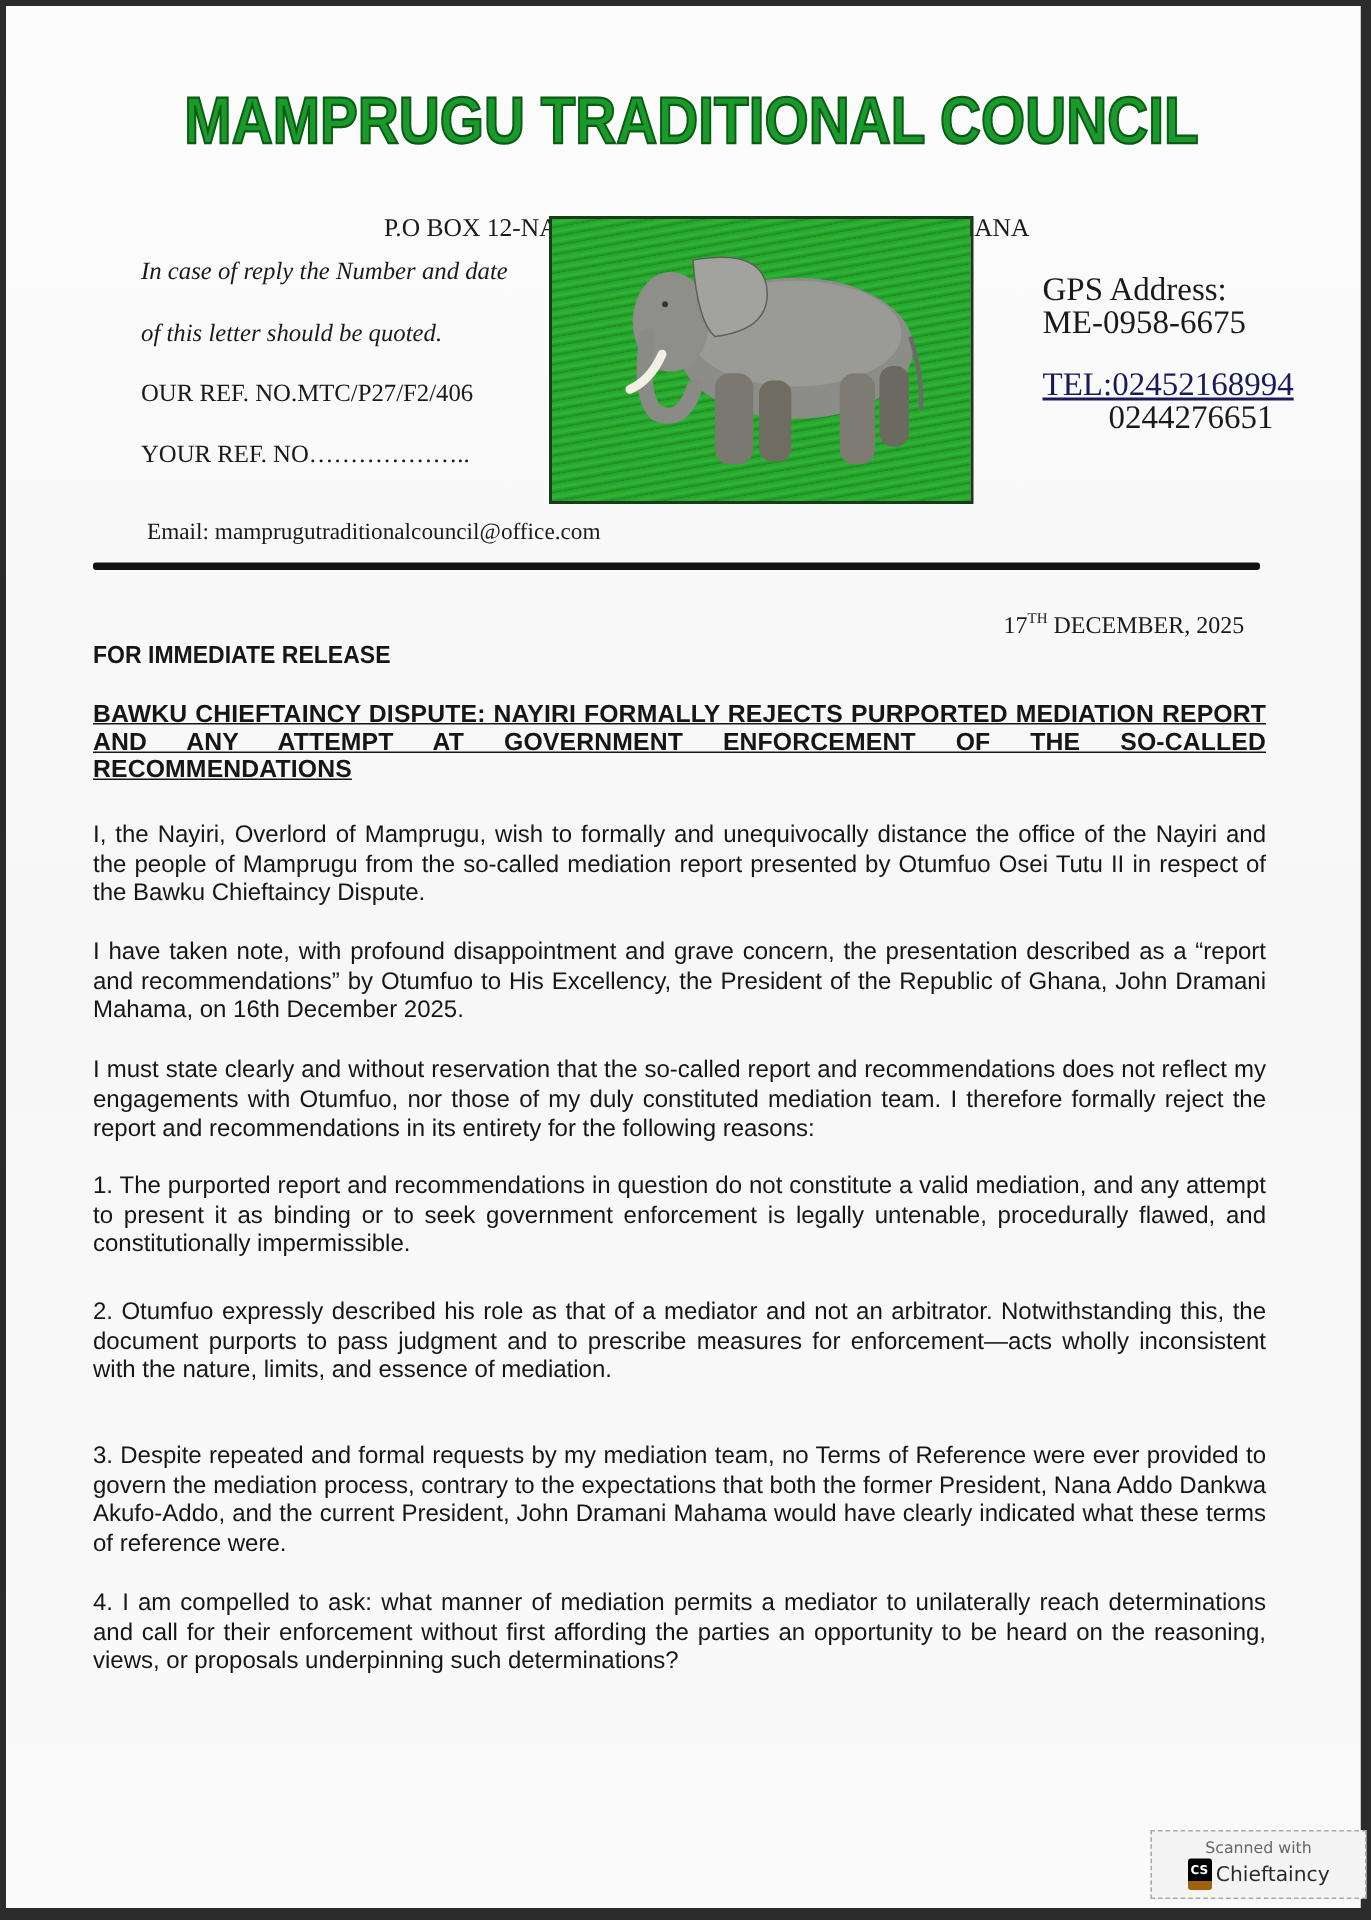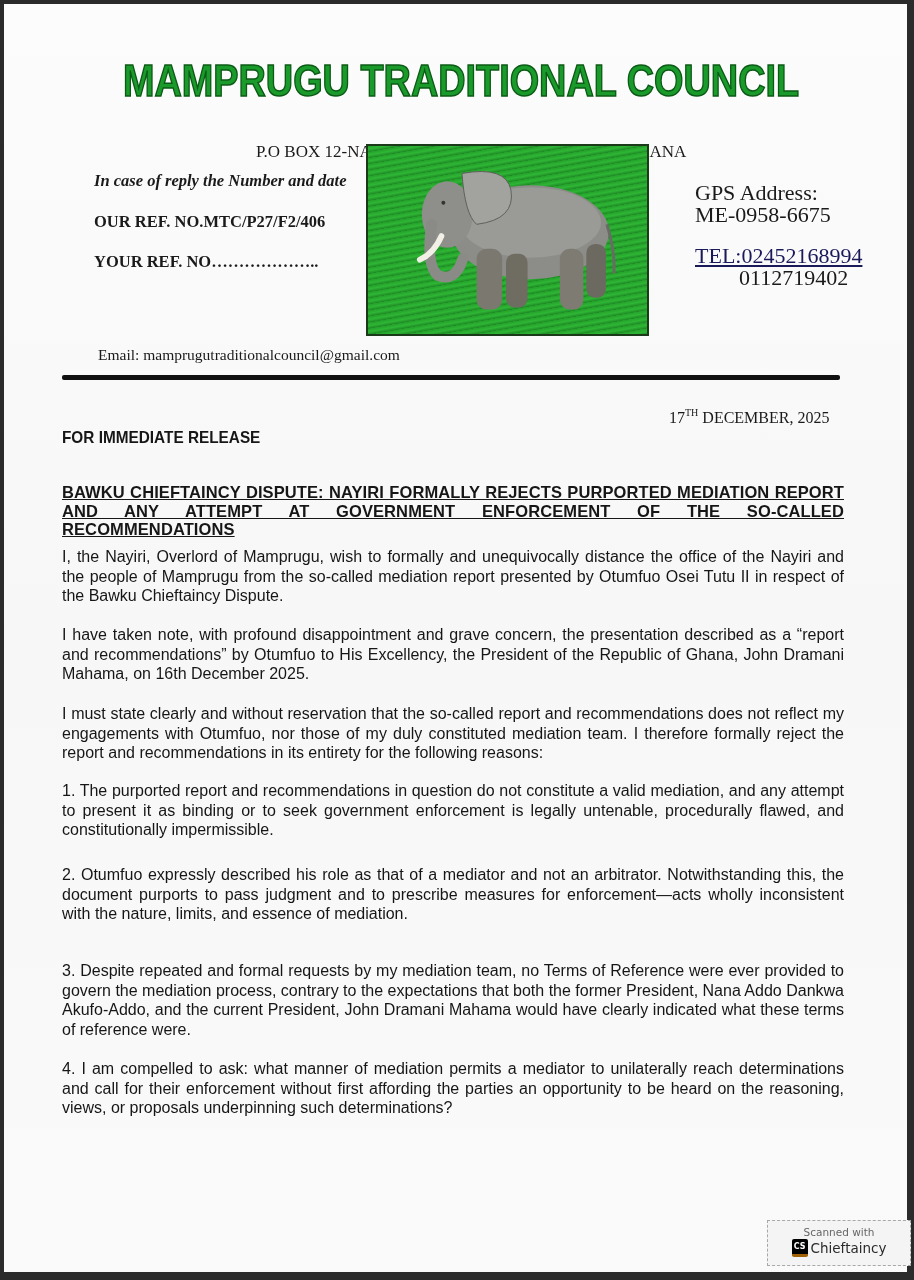--- a/index.html
+++ b/index.html
@@ -16,67 +16,68 @@
     .council-title {
       position: absolute; left: 0; width: 914px; top: 52px; text-align: center;
       font-family: "Liberation Sans", sans-serif; font-weight: bold;
       font-size: 44px; color: #1a9a2a; letter-spacing: 0px;
       transform: scaleX(0.86); transform-origin: center;
       -webkit-text-stroke: 1.5px #0b5a15;
       white-space: nowrap;
     }
     .serif { font-family: "Liberation Serif", serif; color: #1a1a1a; }
     .pobox { position: absolute; left: 252px; top: 118px; font-size: 17px; margin-top: 20px; }
-    .left-info { position: absolute; left: 90px; top: 157px; font-size: 16.5px; line-height: 40.5px; font-weight: bold; }
+    .left-info { position: absolute; left: 90px; top: 157px; font-size: 16.5px; line-height: 40.5px; }
     .left-info .it { font-style: italic; }
     .right-info { position: absolute; left: 691px; top: 178px; font-size: 22px; line-height: 22px; }
     .right-info .tel { text-decoration: underline; margin-top: 19px; display: block; color: #1a1a5a; text-align: center; }
     .right-info .tel2 { display: block; padding-left: 44px; }
     .emblem {
       position: absolute; left: 362px; top: 140px; width: 283px; height: 192px;
       border: 2px solid #1a3a1a; box-sizing: border-box;
       background: repeating-linear-gradient(170deg, #24a02a 0px, #2fb636 3px, #1e8a24 6px);
       overflow: hidden;
     }
     .emblem svg { width: 100%; height: 100%; display: block; }
     .email { position: absolute; left: 94px; top: 342px; font-size: 15.5px; }
     .rule { position: absolute; left: 58px; top: 371px; width: 778px; height: 5px; background: #111; border-radius: 2px; }
     .date { position: absolute; left: 665px; top: 403px; font-size: 16px; }
     .date sup { font-size: 10px; vertical-align: 7px; }
     .doc-text { position: absolute; left: 58px; width: 782px; font-family: "Liberation Sans", sans-serif; color: #161616; font-size: 16px; line-height: 19.5px; text-align: justify; }
     .release { top: 424px; font-weight: bold; font-size: 16.5px; transform: scaleX(0.93); transform-origin: left; }
-    .headline { top: 479px; font-weight: bold; text-decoration: underline; font-size: 16.5px; line-height: 18.5px; letter-spacing: 0.1px; }
+    .headline { top: 463px; font-weight: bold; text-decoration: underline; font-size: 16.5px; line-height: 18.5px; letter-spacing: 0.1px; }
     .p1 { top: 543px; }
     .p2 { top: 621px; }
     .p3 { top: 700px; }
     .p4 { top: 777px; }
     .p5 { top: 861px; }
     .p6 { top: 957px; }
     .p7 { top: 1055px; }
     .camscanner {
       position: absolute; left: 763px; top: 1216px; width: 144px; height: 46px;
       border: 1px dashed #a8a8a8; background: #f4f4f4; box-sizing: border-box;
       text-align: center; font-family: "DejaVu Sans", sans-serif;
     }
     .cs-top { font-size: 10.5px; color: #666; margin-top: 5px; }
     .cs-bottom { display: flex; align-items: center; justify-content: center; gap: 3px; margin-top: 1px; }
-    .cs-logo { width: 16px; height: 15px; background: #000000; border-bottom: 3px solid #a16207; color: #fff; font-size: 8px; font-weight: bold; line-height: 15px; border-radius: 2px; }
+    .cs-logo { width: 16px; height: 15px; background: #000000; border-bottom: 6px solid #a16207; color: #fff; font-size: 8px; font-weight: bold; line-height: 15px; border-radius: 2px; }
     .cs-name { font-size: 13.5px; color: #2a2a2a; }
   </style>
 </head>
 <body>
 
 <div class="page">
 
   <div class="council-title">MAMPRUGU TRADITIONAL COUNCIL</div>
 
   <div class="pobox serif">P.O BOX 12-NALERIGU -NORTH EAST REGION, GHANA</div>
 
   <div class="left-info serif">
     <div class="it">In case of reply the Number and date</div>
+    <div class="it">of this letter should be quoted.</div>
     <div>OUR REF. NO.MTC/P27/F2/406</div>
     <div>YOUR REF. NO………………..</div>
   </div>
 
   <div class="emblem">
     <svg viewBox="0 0 283 192">
 
       <ellipse cx="165" cy="88" rx="80" ry="48" fill="#8c8c88"></ellipse>
       <ellipse cx="165" cy="78" rx="72" ry="36" fill="#9a9a96"></ellipse>
 
@@ -96,24 +97,24 @@
       <circle cx="76" cy="58" r="2" fill="#333"></circle>
 
       <path d="M243 80 Q252 110 250 130" stroke="#6a6a66" stroke-width="3" fill="none"></path>
     </svg>
   </div>
 
   <div class="right-info serif">
     <div>GPS Address:</div>
     <div>ME-0958-6675</div>
     <span class="tel">TEL:02452168994</span>
-    <span class="tel2">0112719402</span>
+    <span class="tel2">0244276651</span>
   </div>
 
-  <div class="email serif">Email: mamprugutraditionalcouncil@gmail.com</div>
+  <div class="email serif">Email: mamprugutraditionalcouncil@office.com</div>
 
   <div class="rule"></div>
 
   <div class="date serif"><span>17</span><sup>TH</sup><span> DECEMBER, 2025</span></div>
 
   <div class="doc-text release">FOR IMMEDIATE RELEASE</div>
 
   <div class="doc-text headline">BAWKU CHIEFTAINCY DISPUTE: NAYIRI FORMALLY REJECTS PURPORTED MEDIATION REPORT AND ANY ATTEMPT AT GOVERNMENT ENFORCEMENT OF THE SO-CALLED RECOMMENDATIONS</div>
 
   <div class="doc-text p1">I, the Nayiri, Overlord of Mamprugu, wish to formally and unequivocally distance the office of the Nayiri and the people of Mamprugu from the so-called mediation report presented by Otumfuo Osei Tutu II in respect of the Bawku Chieftaincy Dispute.</div>

